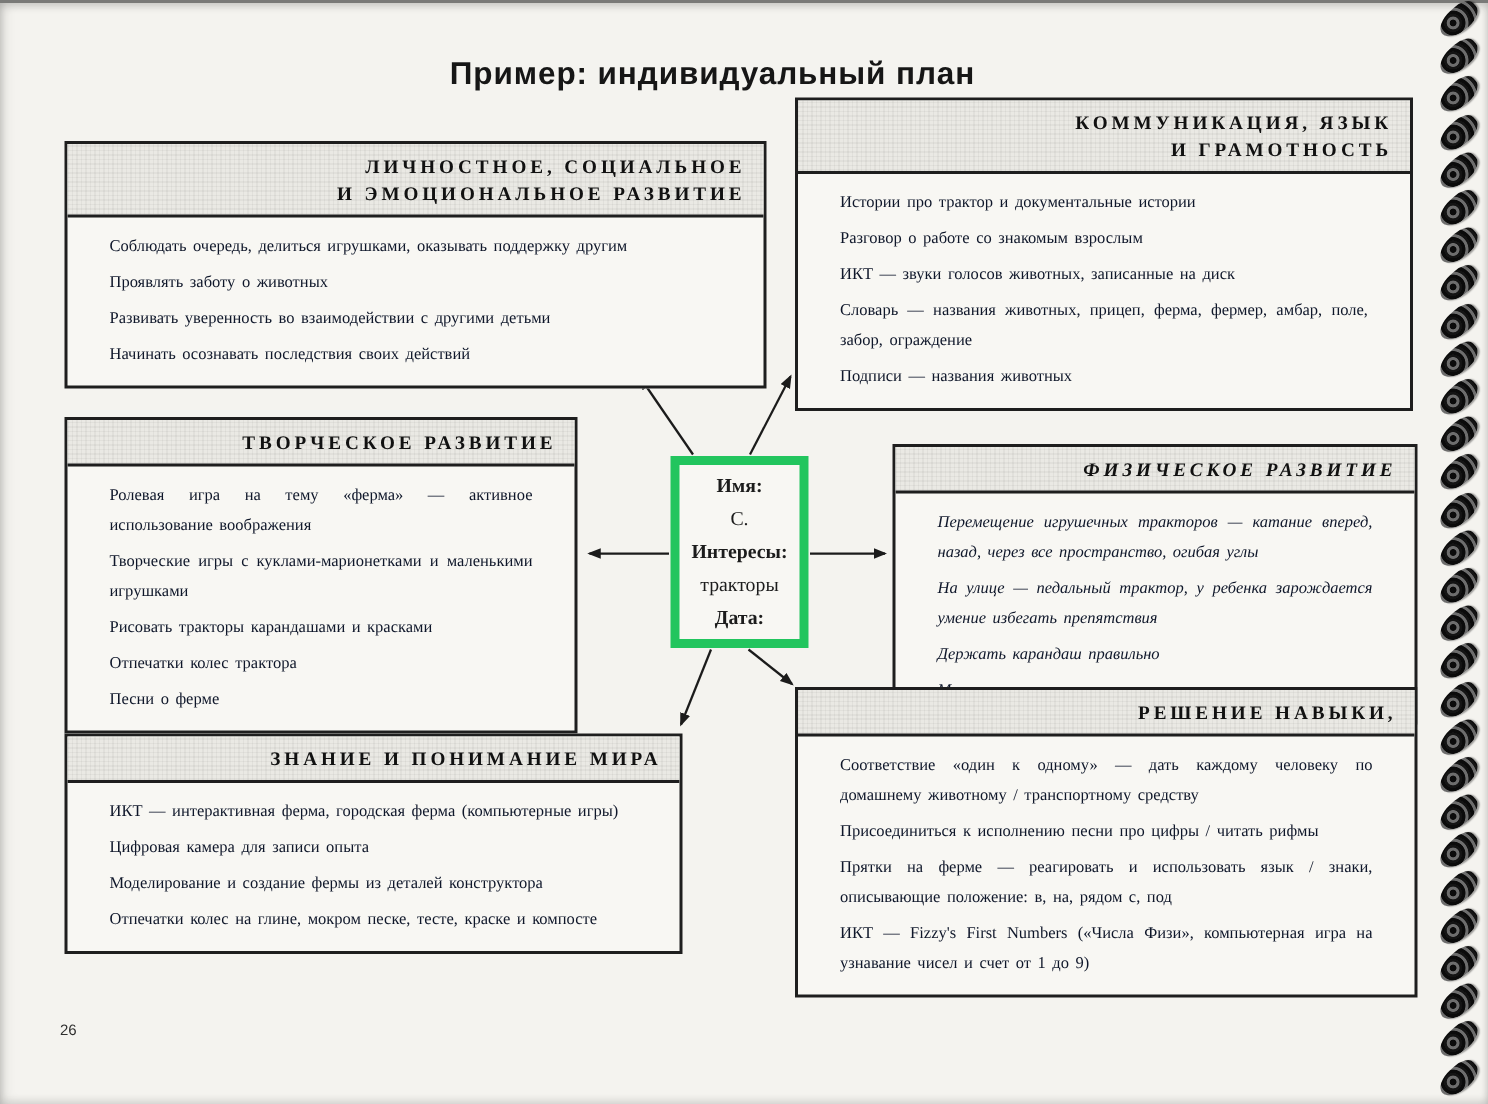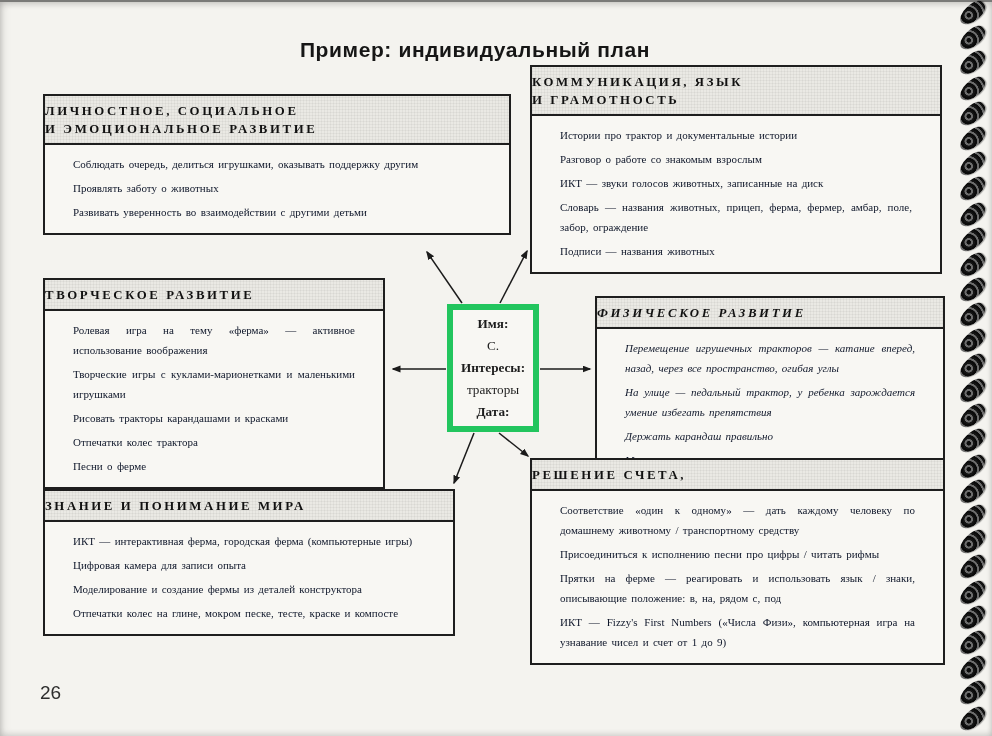--- a/index.html
+++ b/index.html
@@ -12,21 +12,21 @@
   .edge-top{position:absolute;top:0;left:0;right:0;height:2px;background:#7a7a78;}
   .main-title{
     position:absolute;left:0;top:38px;width:950px;text-align:center;
     font-family:"Liberation Sans","DejaVu Sans",sans-serif;
     font-weight:bold;font-size:21px;letter-spacing:.6px;color:#161616;
   }
   .pbox{
     position:absolute;border:2px solid #1e1e1e;background:#f8f7f3;box-sizing:border-box;
   }
   .pbox .hd{
-    border-bottom:2px solid #1e1e1e;text-align:left;padding:6px 0 5px;
+    border-bottom:2px solid #1e1e1e;text-align:right;padding:6px 12px 5px;
     background-color:#eae9e4;
     background-image:
       repeating-linear-gradient(0deg, rgba(0,0,0,.04) 0 1px, transparent 1px 3px),
       repeating-linear-gradient(90deg, rgba(0,0,0,.04) 0 1px, transparent 1px 3px);
   }
   .pbox .hd .hline{
     font-weight:bold;font-size:12.8px;letter-spacing:2.6px;line-height:18px;color:#111;
   }
   .pbox .bd{padding:5px 12px 7px;}
   .pbox .bd p{
@@ -45,21 +45,21 @@
   .coil{
     position:absolute;left:2px;width:29px;height:16px;
     border-radius:55% 45% 50% 60%;
     background:repeating-radial-gradient(circle at 35% 45%, #0b0b0b 0 2px, #6d6d6d 2.5px 4px, #141414 4.5px 6px);
     transform:rotate(-42deg);
     box-shadow:1px 1px 1px rgba(0,0,0,.35);
   }
   .page-number{
     position:absolute;left:40px;top:682px;
     font-family:"Liberation Sans","DejaVu Sans",sans-serif;
-    font-size:19px;color:#2e2e2e;
+    font-size:10px;color:#2e2e2e;
   }
 </style>
 </head>
 <body>
 
 <div class="page">
 
   <div class="edge-top"></div>
 
   <div class="main-title">Пример: индивидуальный план</div>
@@ -82,20 +82,21 @@
 
   <div class="pbox" style="left:43px;top:94px;width:468px;">
     <div class="hd">
       <div class="hline">ЛИЧНОСТНОЕ, СОЦИАЛЬНОЕ</div>
       <div class="hline">И ЭМОЦИОНАЛЬНОЕ РАЗВИТИЕ</div>
     </div>
     <div class="bd">
       <p>Соблюдать очередь, делиться игрушками, оказывать поддержку другим</p>
       <p>Проявлять заботу о животных</p>
       <p>Развивать уверенность во взаимодействии с другими детьми</p>
+      <p>Начинать осознавать последствия своих действий</p>
     </div>
   </div>
 
   <div class="pbox" style="left:530px;top:65px;width:412px;">
     <div class="hd">
       <div class="hline">КОММУНИКАЦИЯ, ЯЗЫК</div>
       <div class="hline">И ГРАМОТНОСТЬ</div>
     </div>
     <div class="bd">
       <p>Истории про трактор и документальные истории</p>
@@ -146,21 +147,21 @@
     <div class="bd">
       <p>ИКТ — интерактивная ферма, городская ферма (компьютерные игры)</p>
       <p>Цифровая камера для записи опыта</p>
       <p>Моделирование и создание фермы из деталей конструктора</p>
       <p>Отпечатки колес на глине, мокром песке, тесте, краске и компосте</p>
     </div>
   </div>
 
   <div class="pbox" style="left:530px;top:458px;width:415px;">
     <div class="hd">
-      <div class="hline">РЕШЕНИЕ СЧЕТА,</div>
+      <div class="hline">РЕШЕНИЕ НАВЫКИ,</div>
     </div>
     <div class="bd">
       <p>Соответствие «один к одному» — дать каждому человеку по домашнему животному / транспортному средству</p>
       <p>Присоединиться к исполнению песни про цифры / читать рифмы</p>
       <p>Прятки на ферме — реагировать и использовать язык / знаки, описывающие положение: в, на, рядом с, под</p>
       <p>ИКТ — Fizzy's First Numbers («Числа Физи», компьютерная игра на узнавание чисел и счет от 1 до 9)</p>
     </div>
   </div>
 
   <div class="page-number">26</div>

